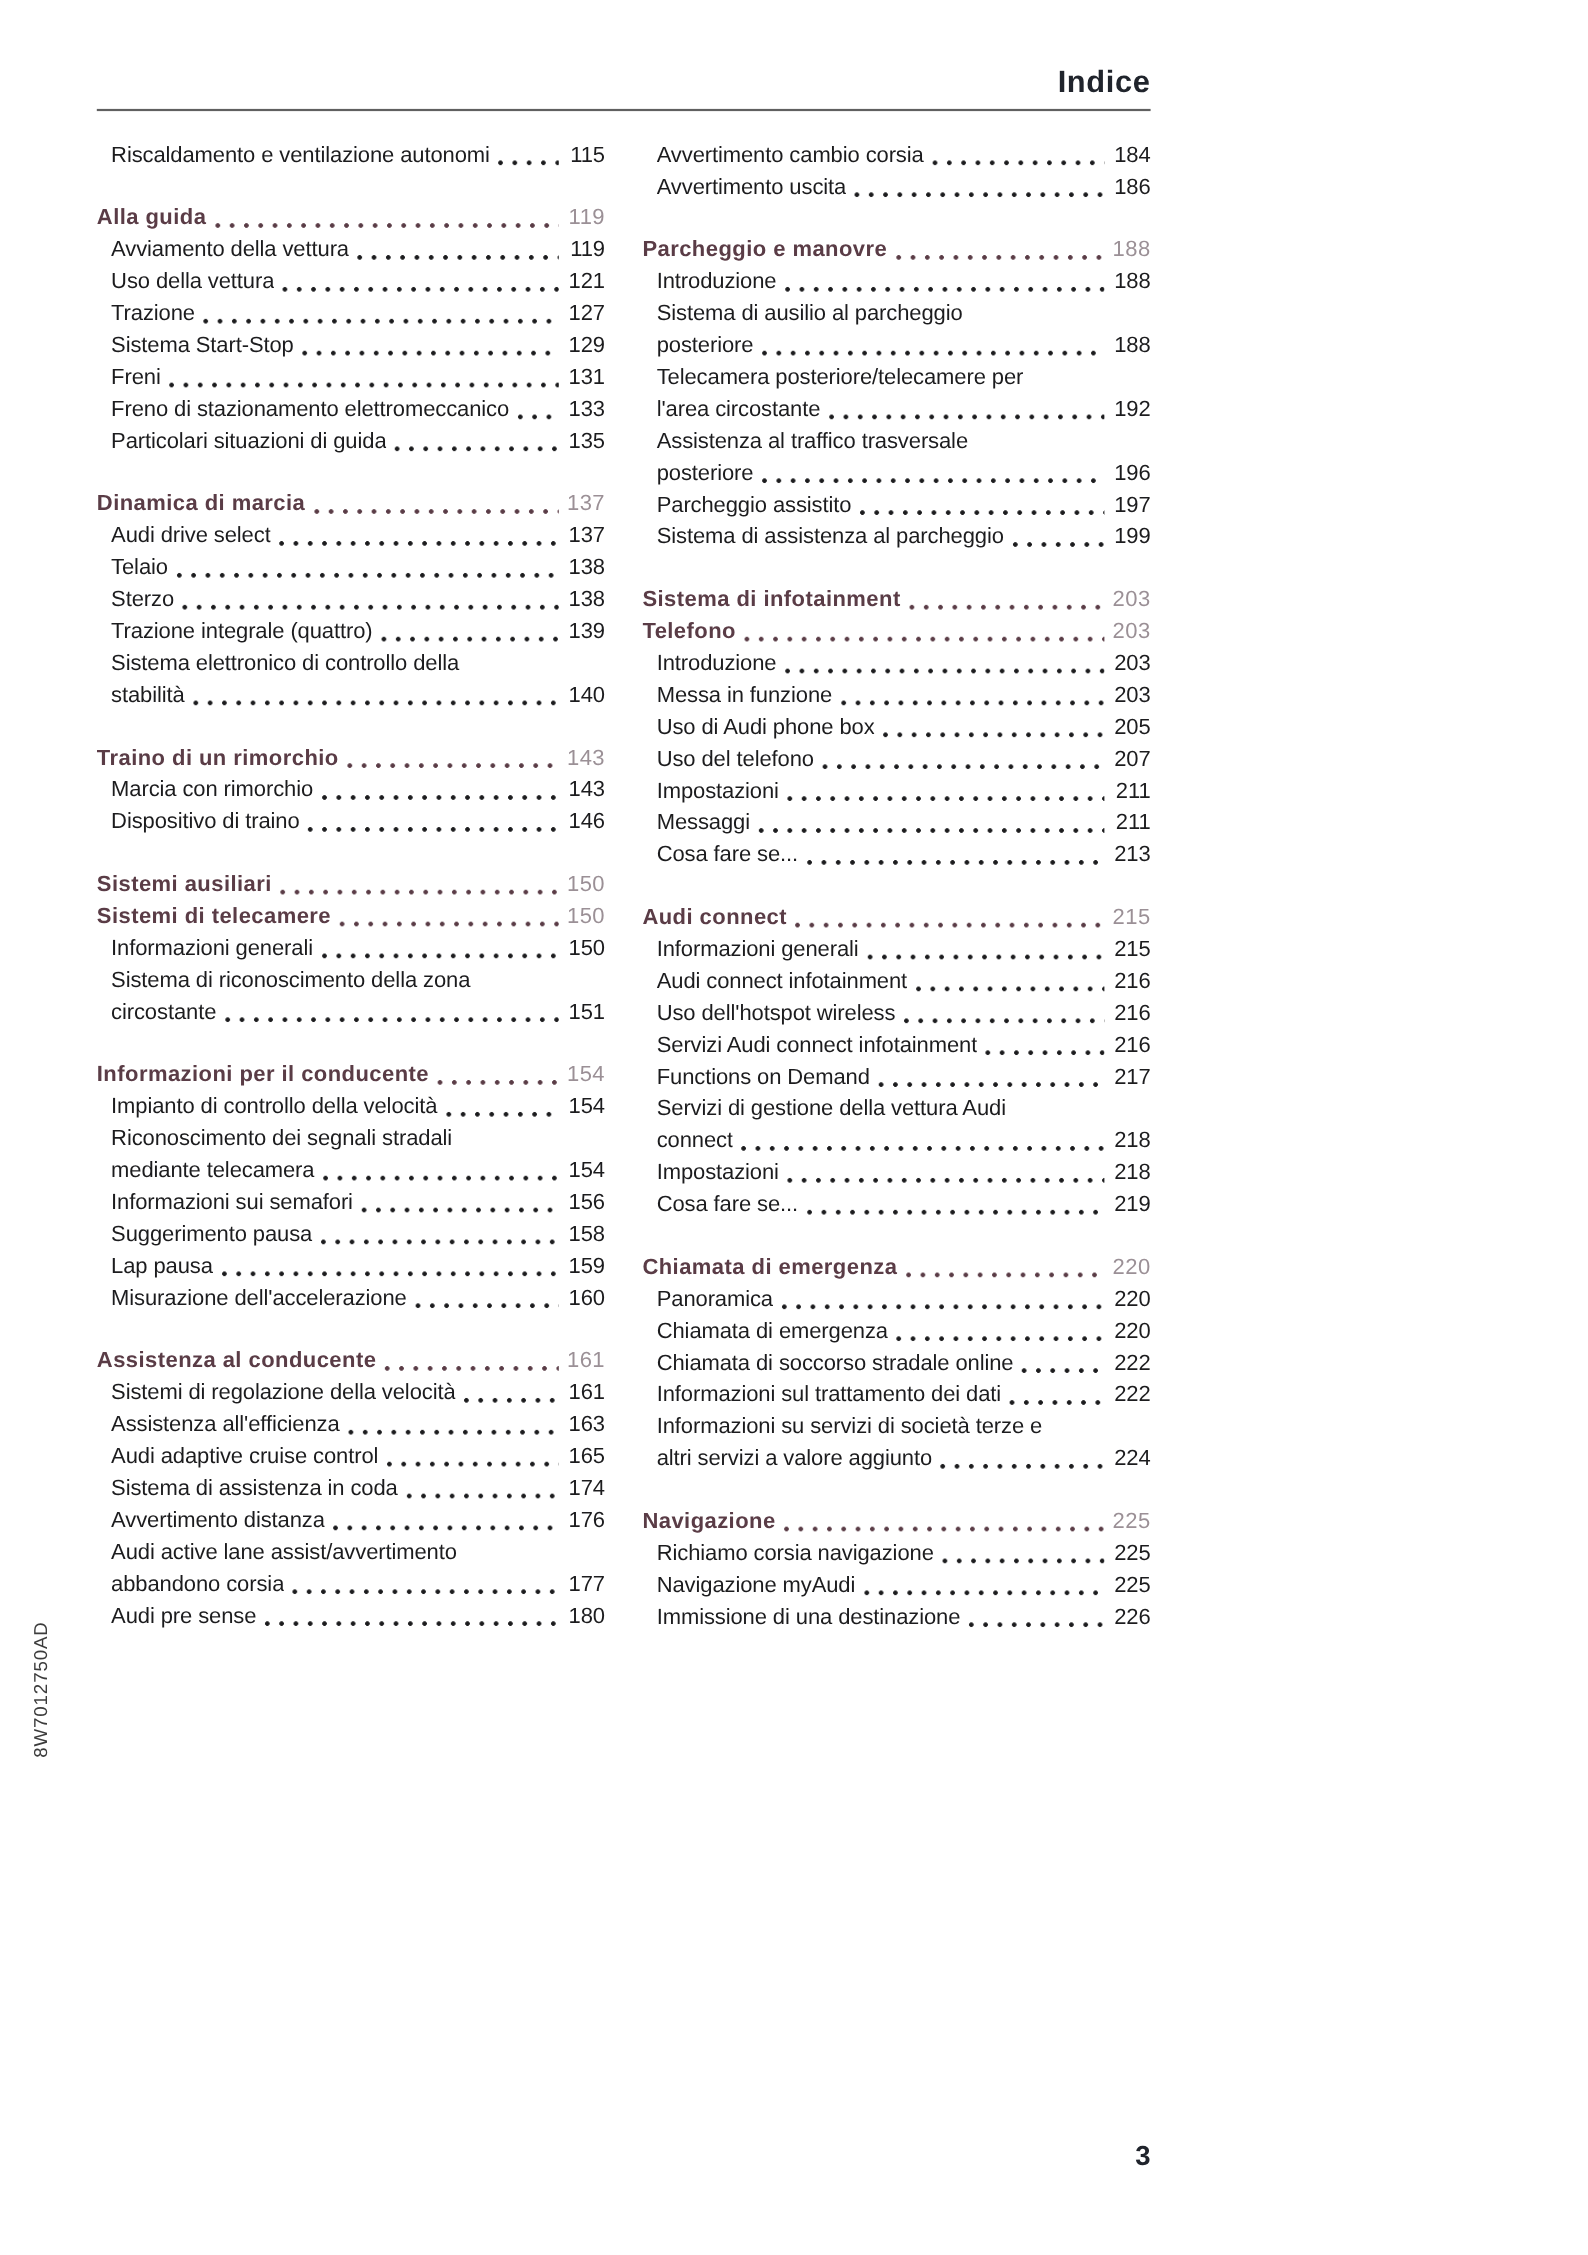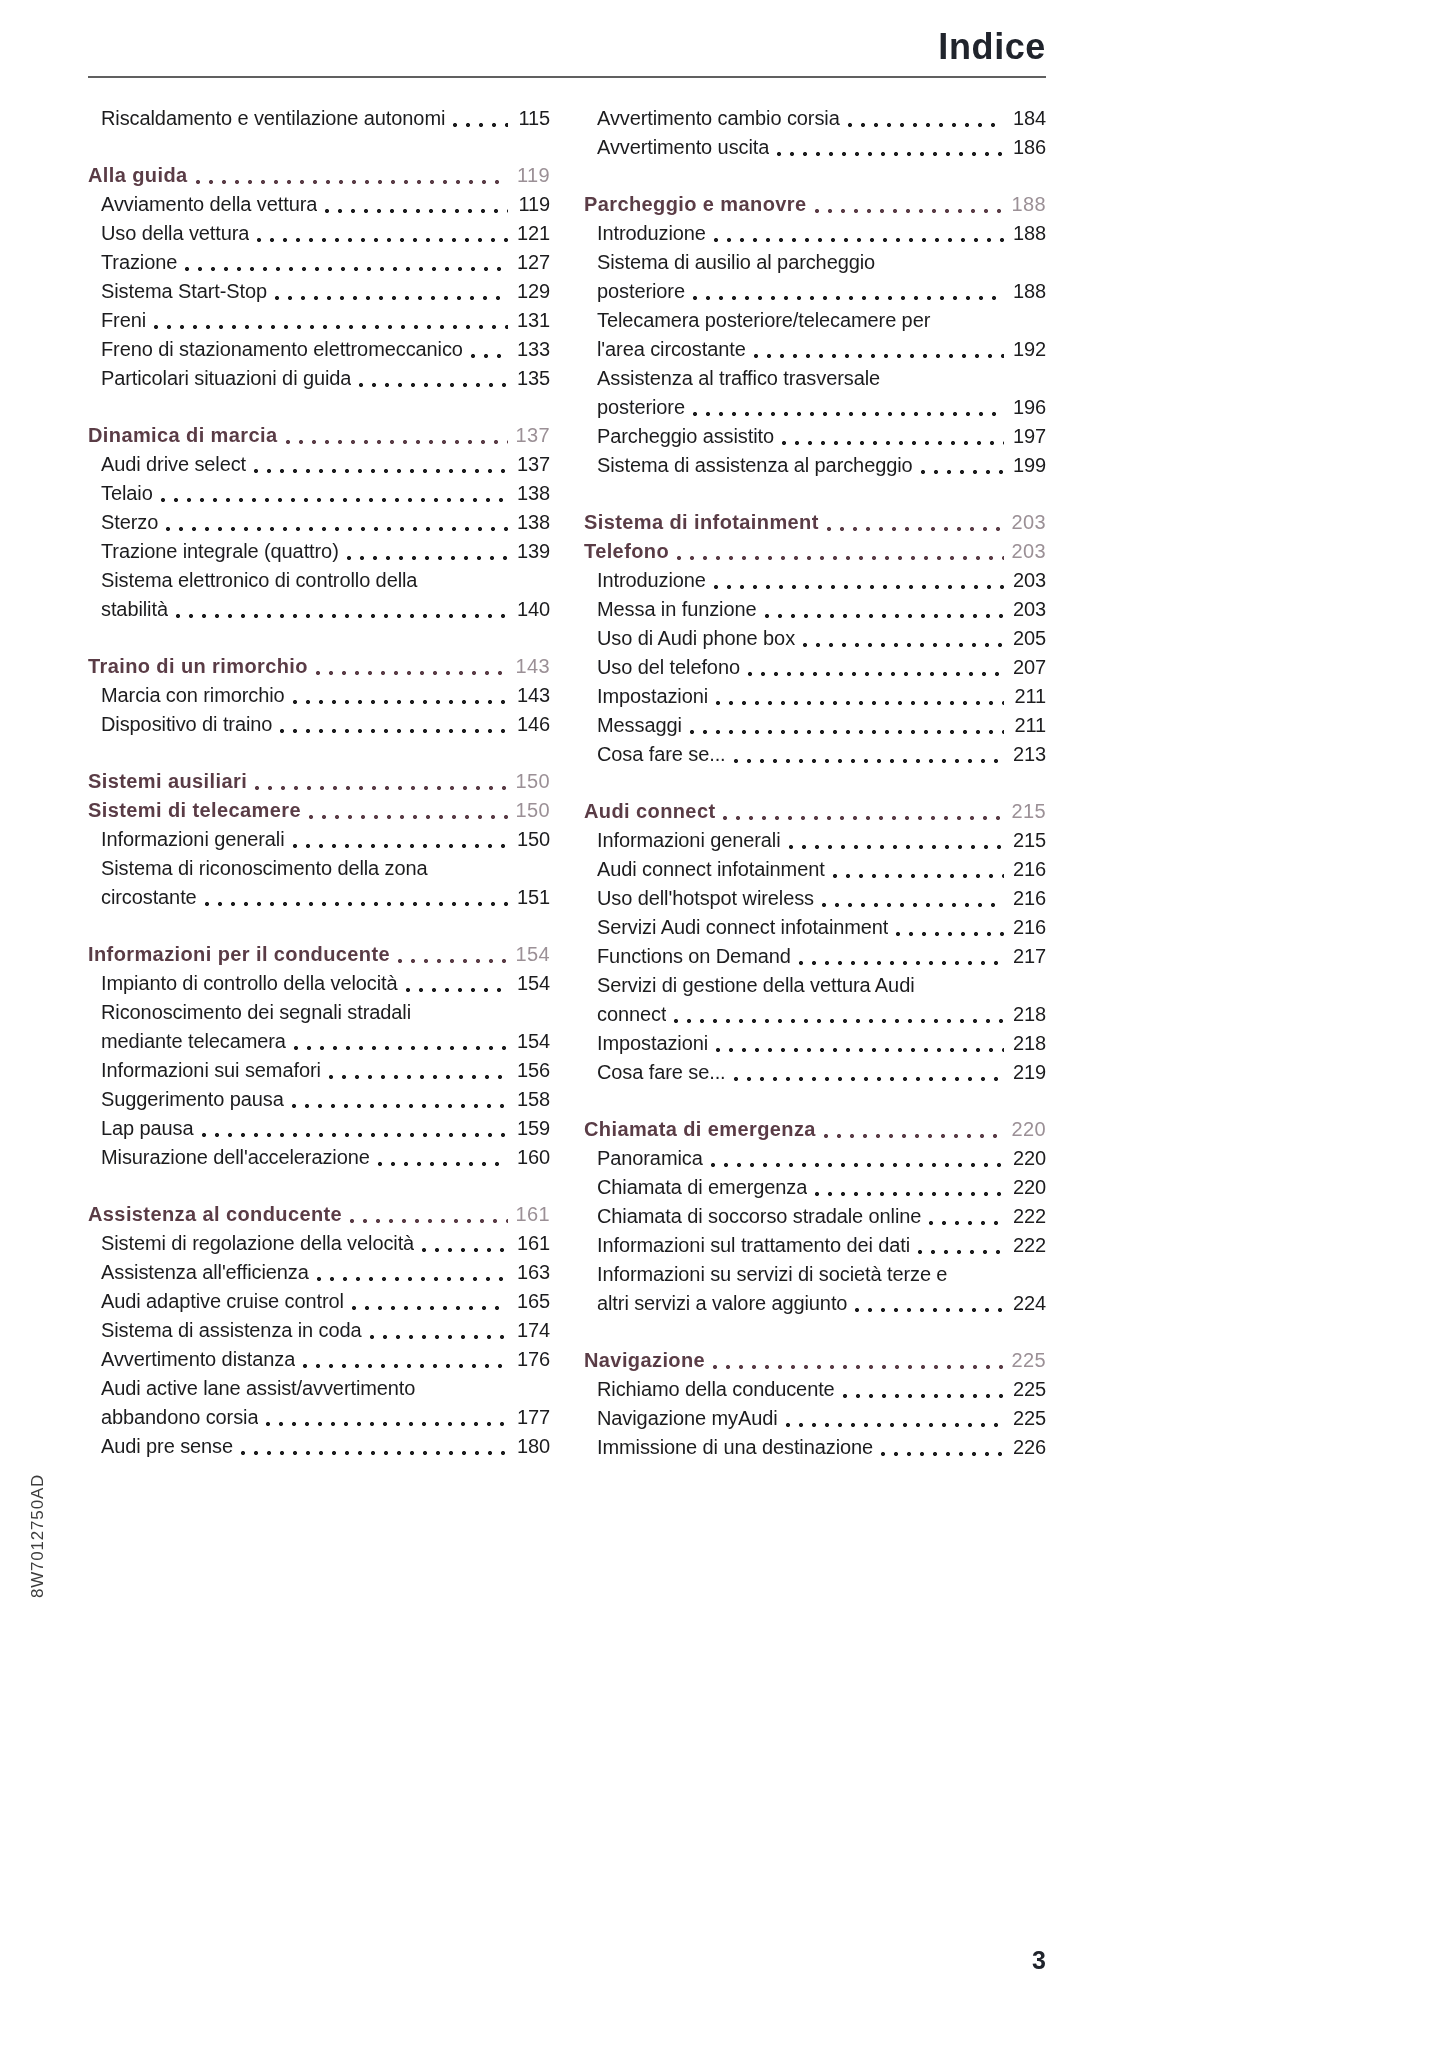--- a/index.html
+++ b/index.html
@@ -11,21 +11,21 @@
     --rule-color:#606060;
     --spine-color:#3c3c3c;
   }
   html,body{margin:0;padding:0;}
   .page{
     position:relative;width:1444px;height:2050px;background:#ffffff;overflow:hidden;
     font-family:"Liberation Sans","DejaVu Sans",sans-serif;color:var(--body-text);
   }
   .content{position:absolute;left:88px;top:26px;width:958px;}
   .header{display:flex;justify-content:flex-end;}
-  .header-title{font-size:36px;font-weight:bold;letter-spacing:0.6px;color:var(--title-color);}
+  .header-title{font-size:28px;font-weight:bold;letter-spacing:0.6px;color:var(--title-color);margin-top:33px;}
   .rule{margin-top:8px;border-bottom:2px solid var(--rule-color);height:0;}
   .cols{display:flex;margin-top:26px;}
   .col{width:462px;}
   .col + .col{margin-left:34px;}
 
   .toc-item{font-size:20px;line-height:29px;}
   .toc-item.entry{padding-left:13px;letter-spacing:-0.1px;}
   .toc-item.heading{font-weight:bold;color:var(--heading-text);letter-spacing:0.4px;}
   .toc-gap{height:28px;}
 
@@ -578,21 +578,21 @@
           <div class="toc-gap"></div>
           <div class="toc-item heading">
             <div class="dot-line">
               <span class="label">Navigazione</span>
               <span class="dots"></span>
               <span class="pagenum">225</span>
             </div>
           </div>
           <div class="toc-item entry">
             <div class="dot-line">
-              <span class="label">Richiamo della conducente</span>
+              <span class="label">Richiamo corsia navigazione</span>
               <span class="dots"></span>
               <span class="pagenum">225</span>
             </div>
           </div>
           <div class="toc-item entry">
             <div class="dot-line">
               <span class="label">Navigazione myAudi</span>
               <span class="dots"></span>
               <span class="pagenum">225</span>
             </div>

